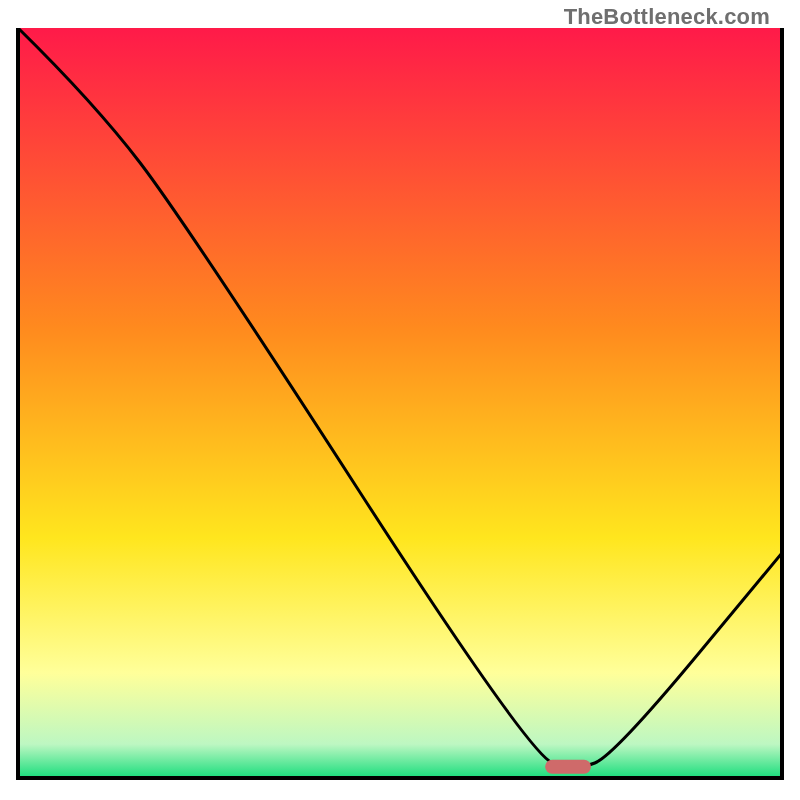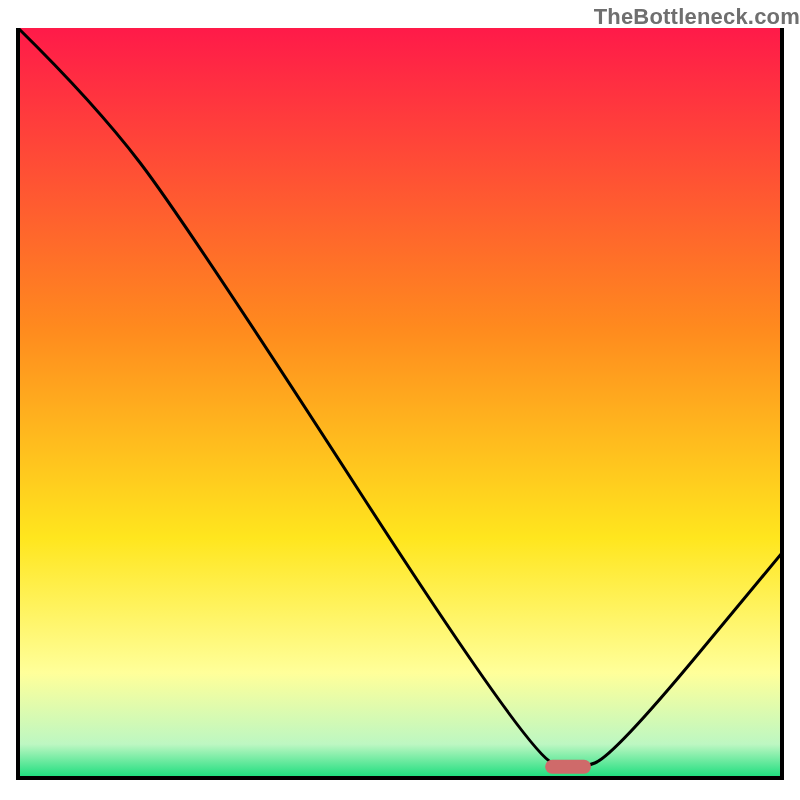--- a/index.html
+++ b/index.html
@@ -12,21 +12,21 @@
     overflow: hidden;
   }
   .frame {
     position: relative;
     width: 800px;
     height: 800px;
   }
   .watermark {
     position: absolute;
     top: 4px;
-    right: 0;
+    right: 30px;
     font-size: 22px;
     font-weight: 600;
     color: #6f6f6f;
     letter-spacing: 0.2px;
   }
   svg.plot {
     position: absolute;
     top: 0;
     left: 0;
   }

